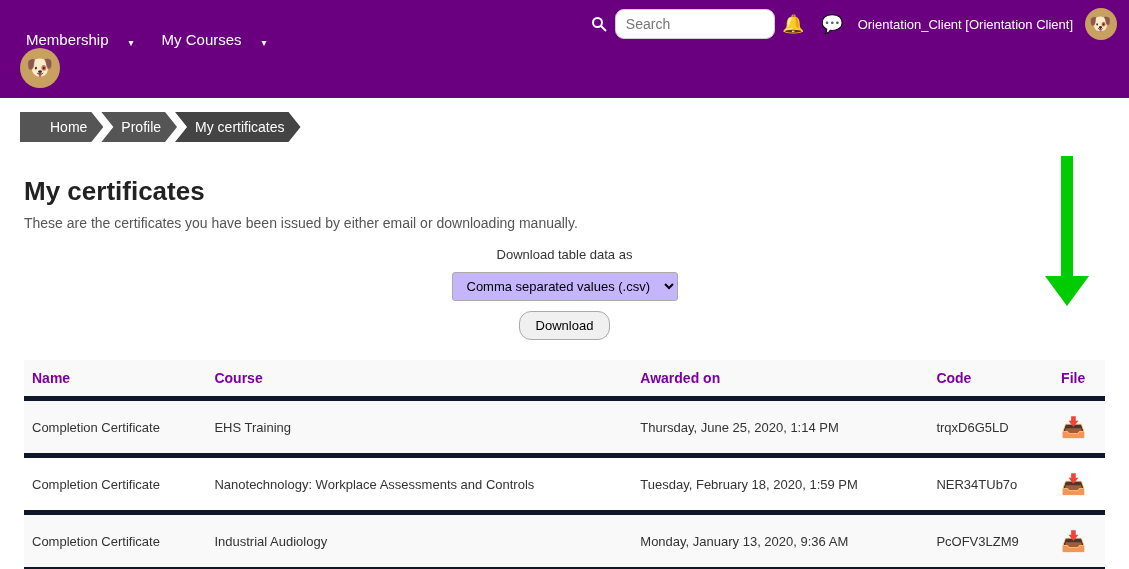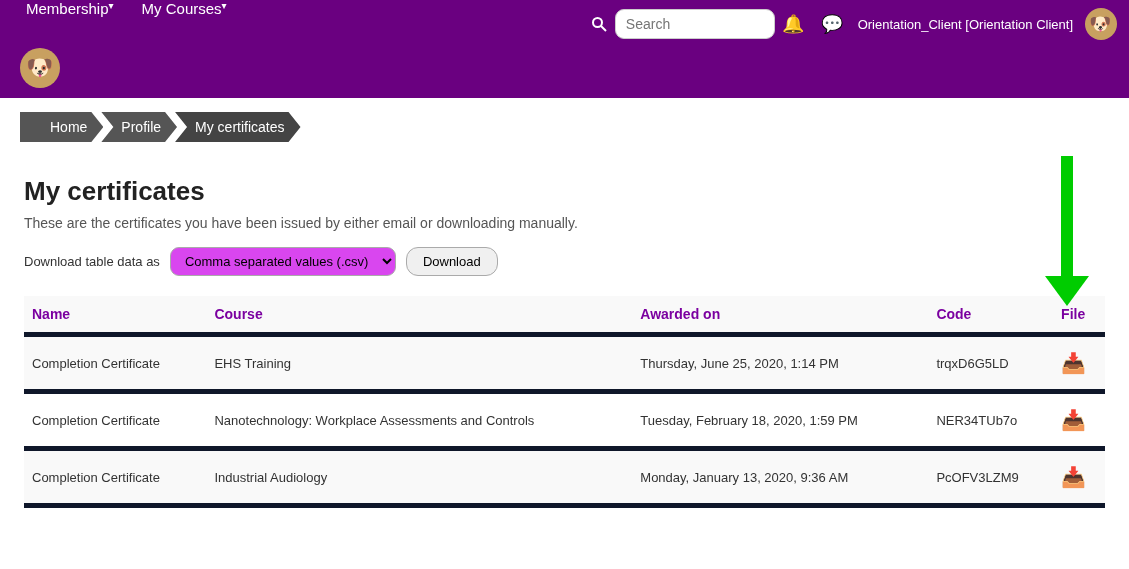--- a/index.html
+++ b/index.html
@@ -10,22 +10,22 @@
       background: #6a0080;
       color: #fff;
       display: flex;
       align-items: center;
       height: 48px;
       padding: 0 12px;
       gap: 0;
     }
     .nav-item {
       display: flex;
-      align-items: flex-start;
-      gap: 0;
+      align-items: flex-end;
+      gap: 20px;
       padding: 0 14px;
       height: 100%;
       color: #fff;
       cursor: pointer;
       font-size: 15px;
       white-space: nowrap;
     }
     .nav-chevron { font-size: 10px; }
     .nav-spacer { flex: 1; }
     .search-icon-btn {
@@ -147,31 +147,32 @@
     .subtitle {
       font-size: 14px;
       color: #555;
       margin-bottom: 16px;
     }
     .download-row {
       display: flex;
       align-items: center;
       gap: 10px;
       margin-bottom: 20px;
+      flex-direction: column;
     }
     .download-label {
       font-size: 13px;
       color: #333;
     }
     .format-select {
       border: 1px solid #aaa;
-      background: #d946ef;
+      background: #c4b5fd;
       padding: 5px 10px;
       font-size: 13px;
-      border-radius: 9px;
+      border-radius: 3px;
       cursor: pointer;
     }
     .download-btn {
       background: #f0f0f0;
       border: 1px solid #aaa;
       padding: 6px 16px;
       font-size: 13px;
       cursor: pointer;
       border-radius: 12px;
     }

